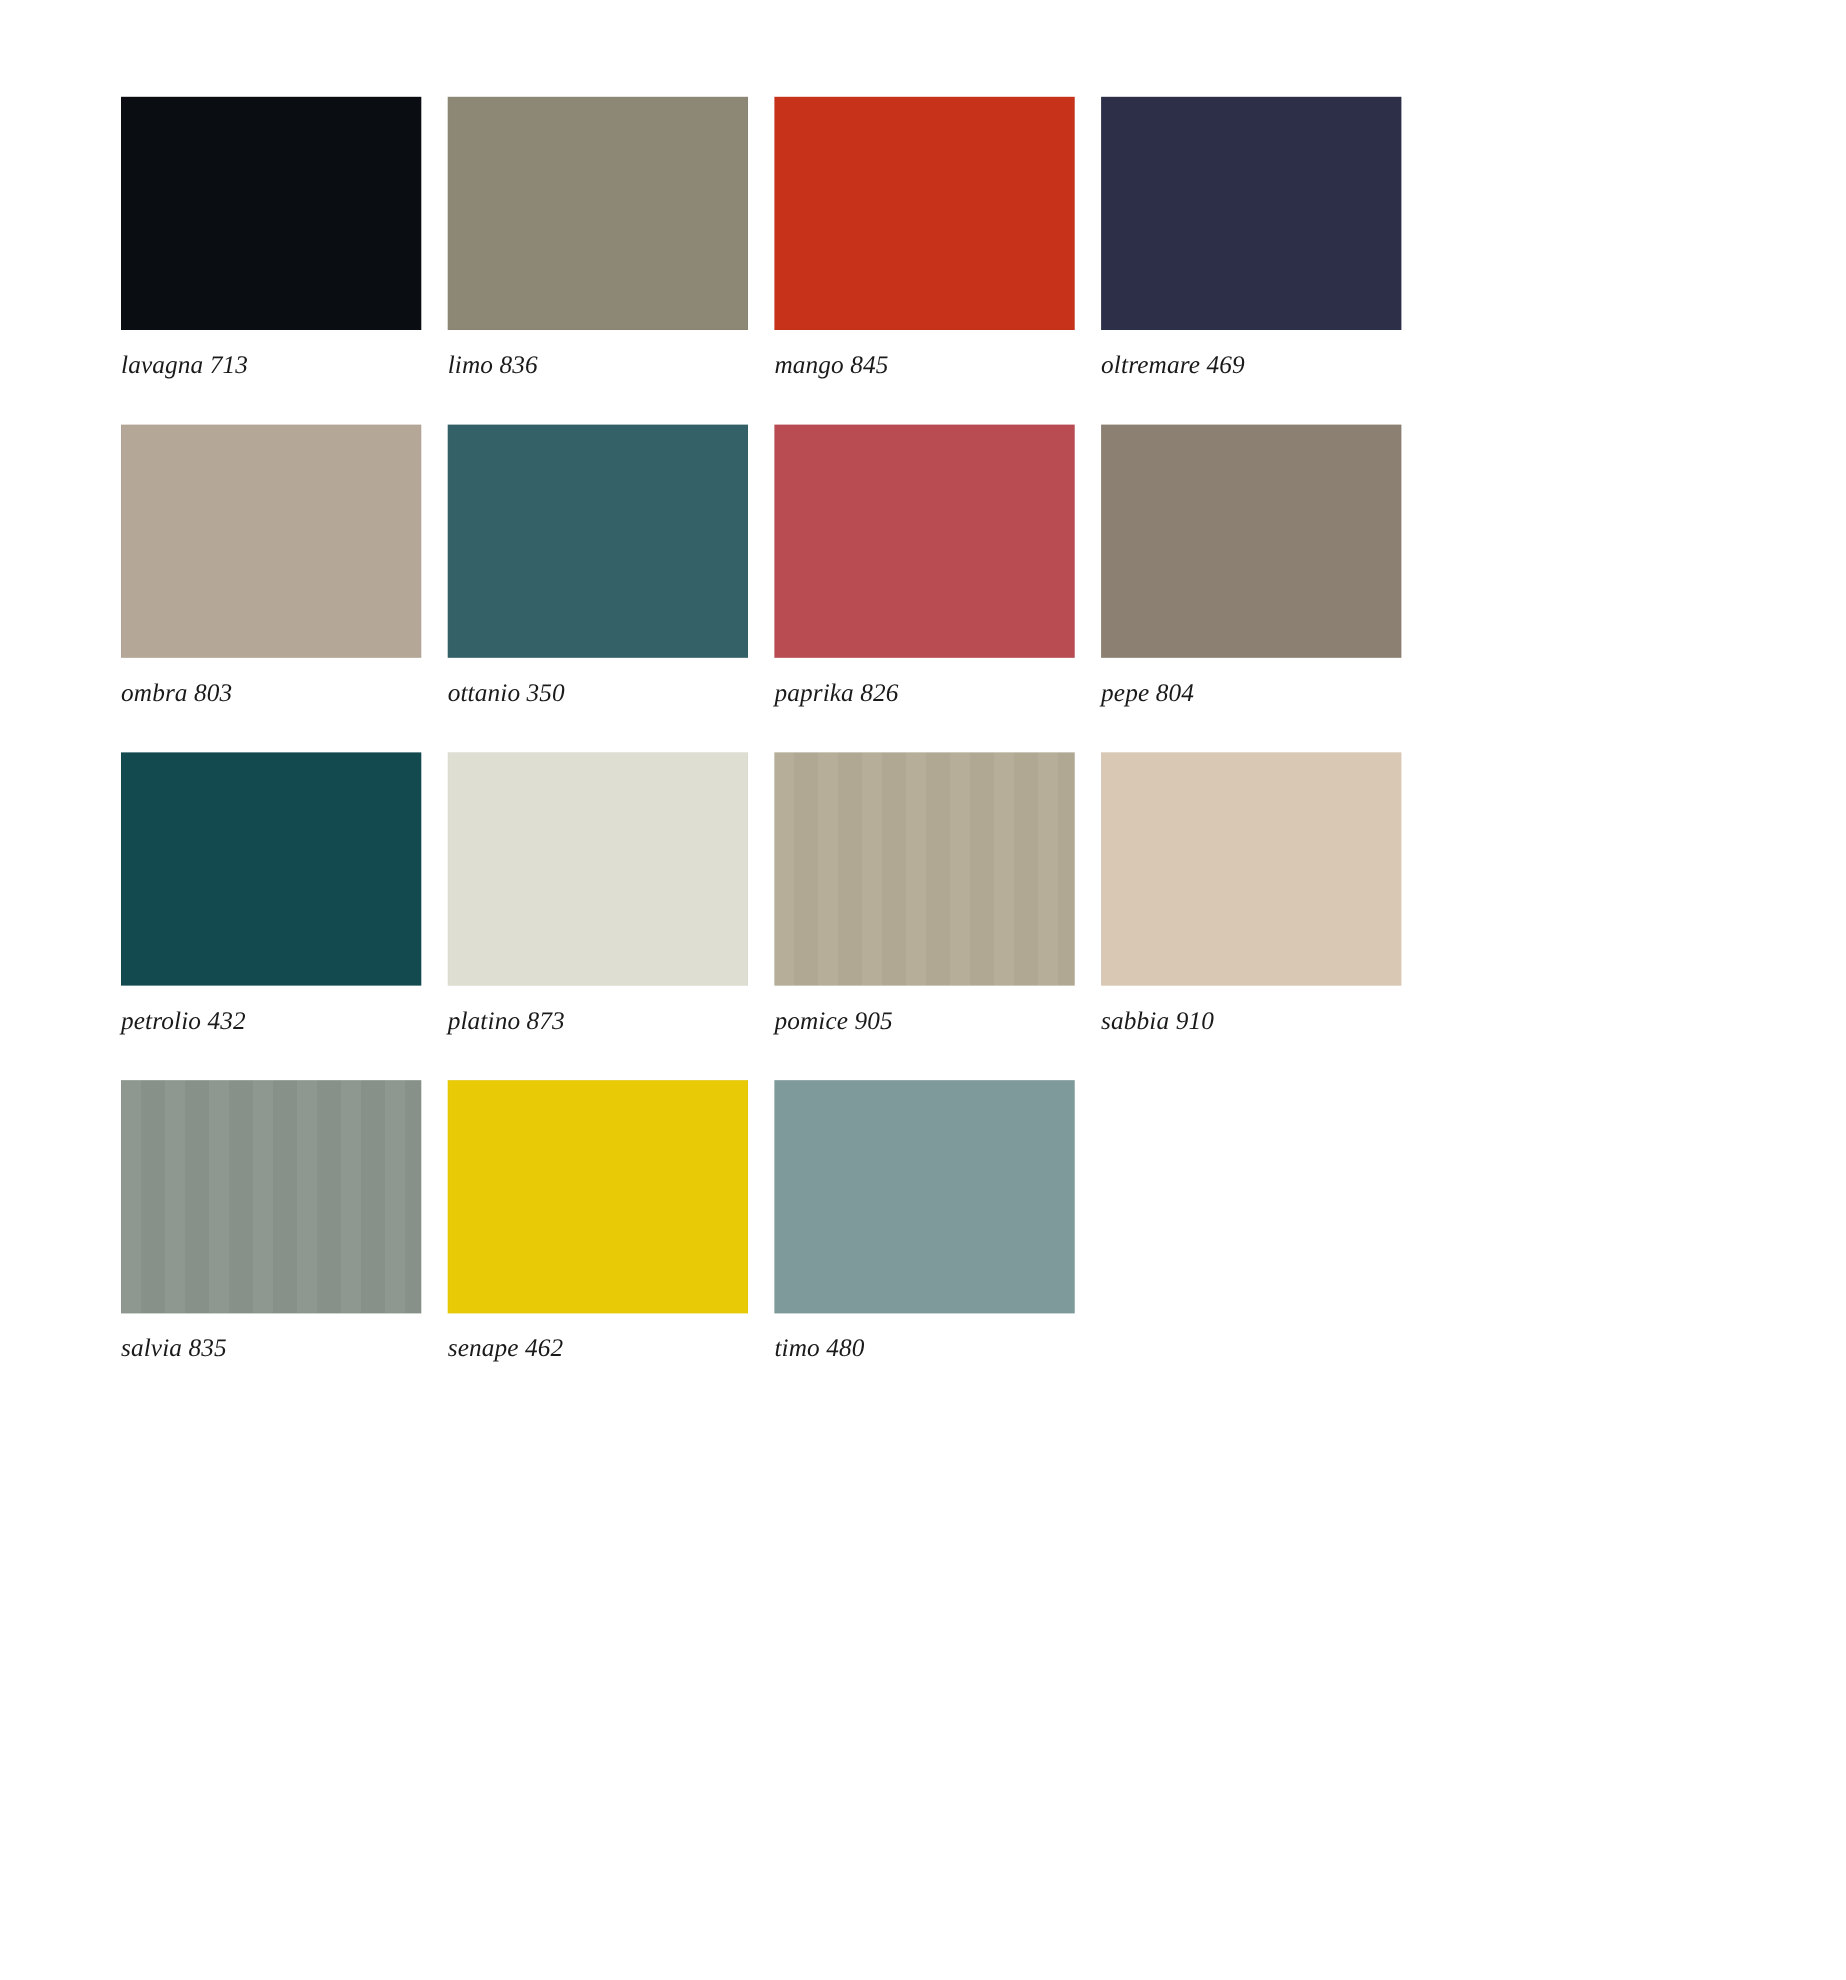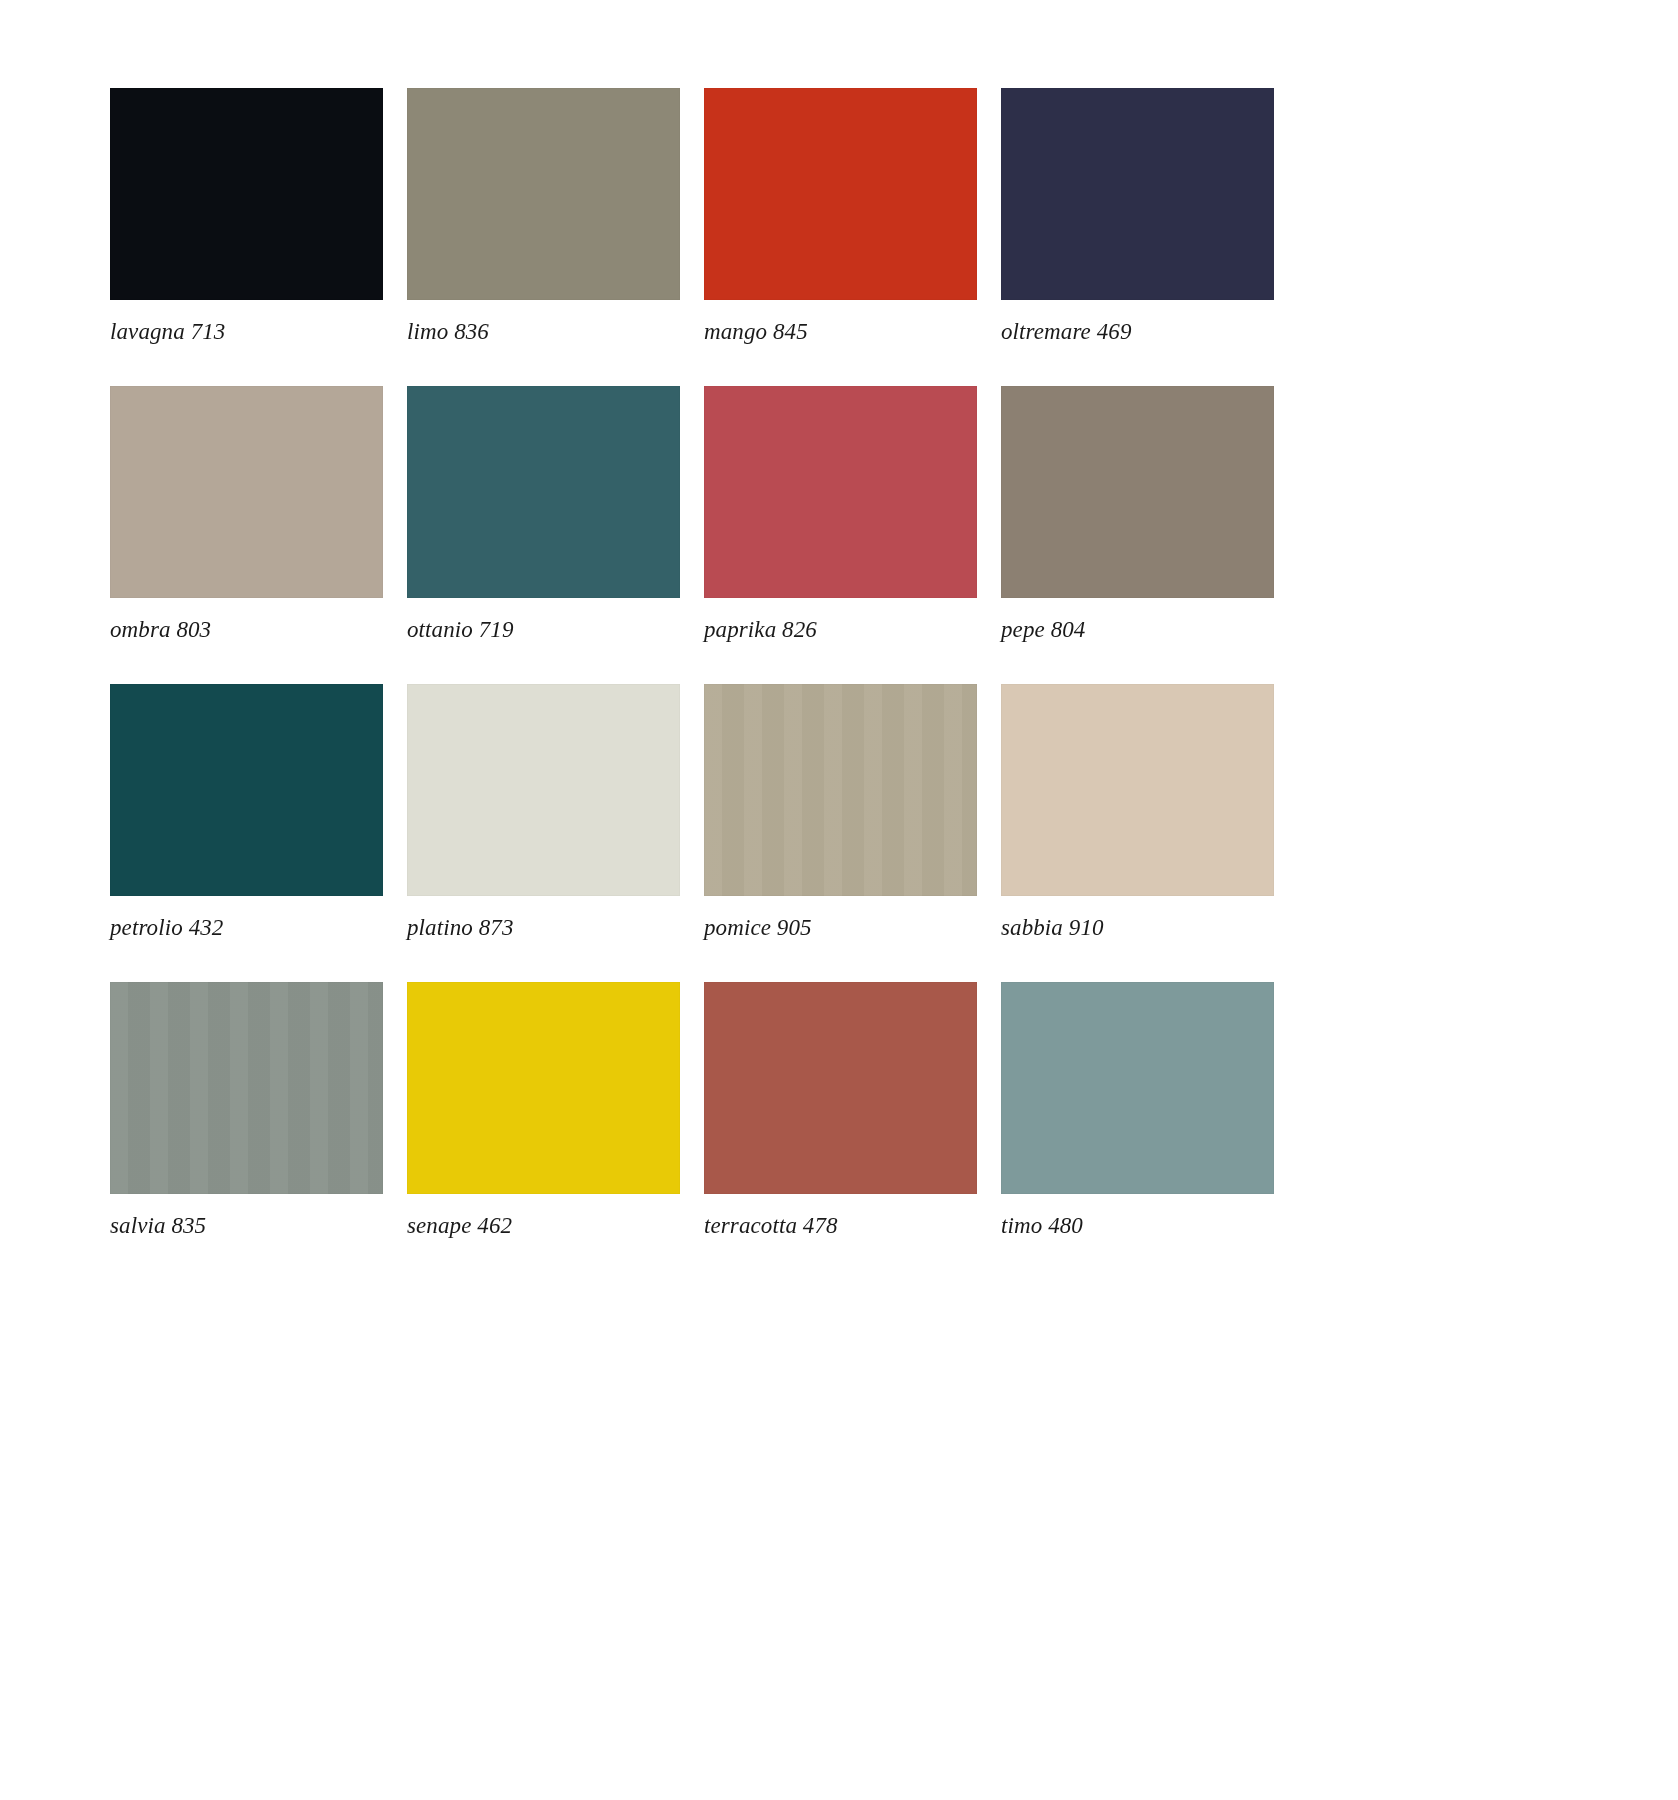--- a/index.html
+++ b/index.html
@@ -94,21 +94,21 @@
       <div class="swatch-cell">
         <div class="swatch-chip" title="oltremare 469" style="background-color: rgb(45, 47, 73);"></div>
         <span class="swatch-caption">oltremare 469</span>
       </div>
       <div class="swatch-cell">
         <div class="swatch-chip" title="ombra 803" style="background-color: rgb(180, 167, 152);"></div>
         <span class="swatch-caption">ombra 803</span>
       </div>
       <div class="swatch-cell">
         <div class="swatch-chip" title="ottanio 847" style="background-color: rgb(52, 97, 104);"></div>
-        <span class="swatch-caption">ottanio 719</span>
+        <span class="swatch-caption">ottanio 350</span>
       </div>
       <div class="swatch-cell">
         <div class="swatch-chip" title="paprika 826" style="background-color: rgb(185, 75, 82);"></div>
         <span class="swatch-caption">paprika 826</span>
       </div>
       <div class="swatch-cell">
         <div class="swatch-chip" title="pepe 804" style="background-color: rgb(140, 128, 114);"></div>
         <span class="swatch-caption">pepe 804</span>
       </div>
       <div class="swatch-cell">
@@ -129,21 +129,17 @@
       </div>
       <div class="swatch-cell">
         <div class="swatch-chip band" title="salvia 835" style="background-color: rgb(138, 147, 140);"></div>
         <span class="swatch-caption">salvia 835</span>
       </div>
       <div class="swatch-cell">
         <div class="swatch-chip" title="senape 462" style="background-color: rgb(232, 202, 6);"></div>
         <span class="swatch-caption">senape 462</span>
       </div>
       <div class="swatch-cell">
-        <div class="swatch-chip" title="terracotta 478" style="background-color: rgb(168, 88, 74);"></div>
-        <span class="swatch-caption">terracotta 478</span>
-      </div>
-      <div class="swatch-cell">
         <div class="swatch-chip" title="timo 480" style="background-color: rgb(126, 154, 155);"></div>
         <span class="swatch-caption">timo 480</span>
       </div>
     </div>
 </div>
 
 </body></html>

